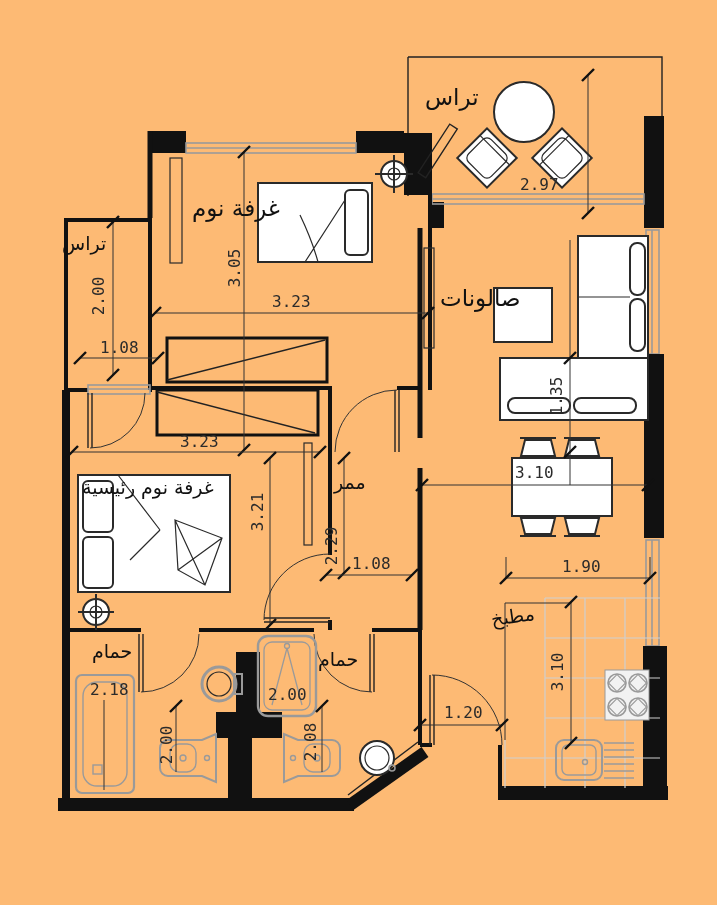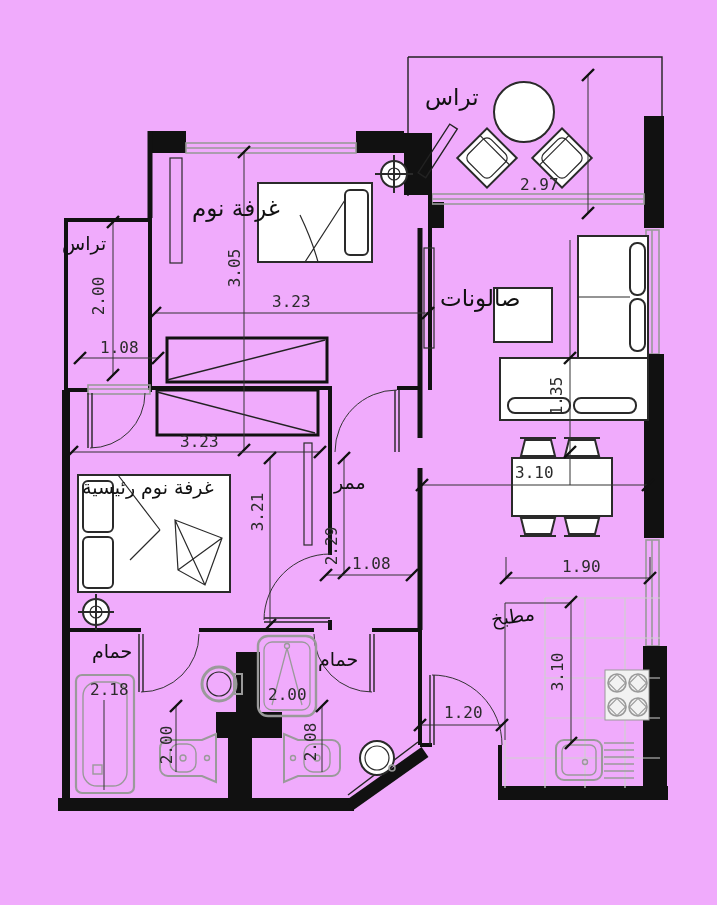--- a/index.html
+++ b/index.html
@@ -1,16 +1,16 @@
 <!DOCTYPE html>
 <html><head>
 <meta charset="utf-8">
 <style>
   html,body{margin:0;padding:0;background:#fff;}
-  .canvas{width:717px;height:905px;position:relative;background:#f0abfc;overflow:hidden;}
+  .canvas{width:717px;height:905px;position:relative;background:#fdba74;overflow:hidden;}
   svg{display:block;}
   .wall{stroke:#111;fill:none;}
   .blackfill{fill:#111;stroke:none;}
   .thin{stroke:#222;stroke-width:1.4;fill:none;}
   .furn{stroke:#2a2a2a;stroke-width:2;fill:#fff;}
   .furnthin{stroke:#2a2a2a;stroke-width:1.2;fill:none;}
   .gray{stroke:#9a9a9a;fill:none;}
   .grayfill{stroke:#9a9a9a;fill:#f2f2f2;}
   .tile{stroke:#cfcfcf;stroke-width:1.2;fill:none;}
   .dim{stroke:#333;stroke-width:1;fill:none;}

